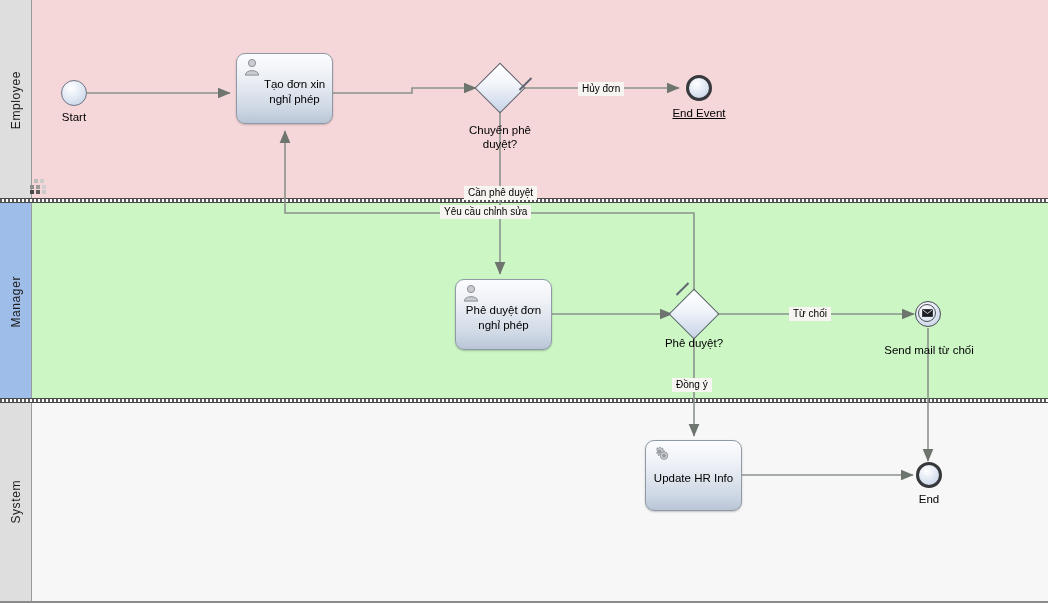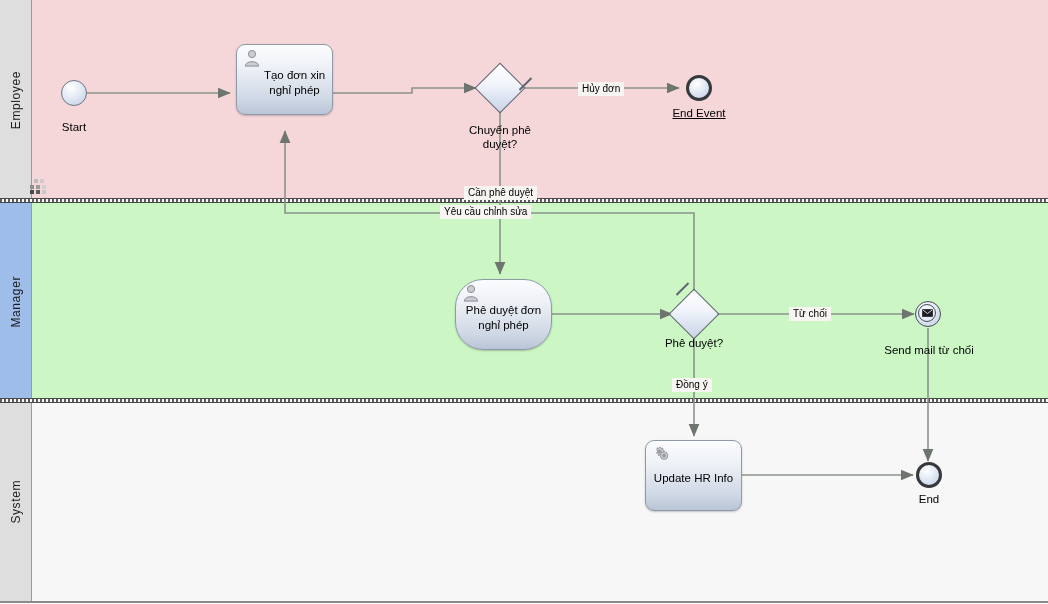--- a/index.html
+++ b/index.html
@@ -276,40 +276,40 @@
     <path class="flow" d="M 694 337 L 694 436" marker-end="url(#arrow)"></path>
 
     <path class="flow" d="M 694 291 L 694 213 L 285 213 L 285 131" marker-end="url(#arrow)"></path>
 
     <path class="flow" d="M 928 328 L 928 461" marker-end="url(#arrow)"></path>
 
     <path class="flow" d="M 742 475 L 913 475" marker-end="url(#arrow)"></path>
   </svg>
 
   <div class="node event event-start" style="left:61px; top:80px;"></div>
-  <div class="node-label" style="left:31px; top:120px; width:86px;">Start</div>
-
-  <div class="node task" style="left:236px; top:44px;padding-left:20px;">
+  <div class="node-label" style="left:31px; top:110px; width:86px;">Start</div>
+
+  <div class="node task" style="left:236px; top:53px;padding-left:20px;">
     <svg class="task-icon" viewBox="0 0 20 20">
       <circle cx="10" cy="5.6" r="4" fill="#c9ccd1" stroke="#8b8f96" stroke-width="1.1"></circle>
       <path d="M 2.6 19 C 2.6 12.4 17.4 12.4 17.4 19 Z" fill="#c9ccd1" stroke="#8b8f96" stroke-width="1.1"></path>
     </svg>
     <div class="task-label">Tạo đơn xin nghỉ phép</div>
   </div>
 
   <div class="node" style="left:482px; top:70px; width:36px; height:36px;">
     <div class="gateway"></div>
   </div>
   <div class="gateway-marker" style="left:517px; top:83px;"></div>
   <div class="node-label wrap" style="left:452px; top:111px; width:96px;">Chuyển phê duyệt?</div>
 
   <div class="node event event-end" style="left:686px; top:75px;"></div>
   <div class="node-label" style="left:644px; top:106px; width:110px;text-decoration:underline;">End Event</div>
 
-  <div class="node task" style="left:455px; top:279px;border-radius:28px;">
+  <div class="node task" style="left:455px; top:279px;">
     <svg class="task-icon" viewBox="0 0 20 20">
       <circle cx="10" cy="5.6" r="4" fill="#c9ccd1" stroke="#8b8f96" stroke-width="1.1"></circle>
       <path d="M 2.6 19 C 2.6 12.4 17.4 12.4 17.4 19 Z" fill="#c9ccd1" stroke="#8b8f96" stroke-width="1.1"></path>
     </svg>
     <div class="task-label">Phê duyệt đơn nghỉ phép</div>
   </div>
 
   <div class="node" style="left:676px; top:296px; width:36px; height:36px;">
     <div class="gateway"></div>
   </div>

